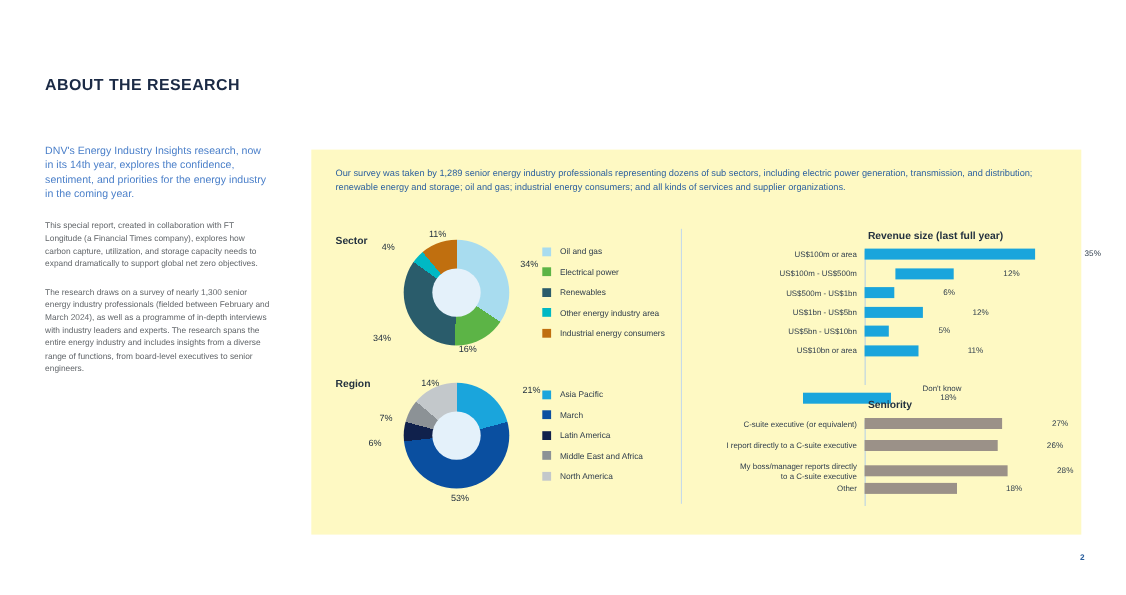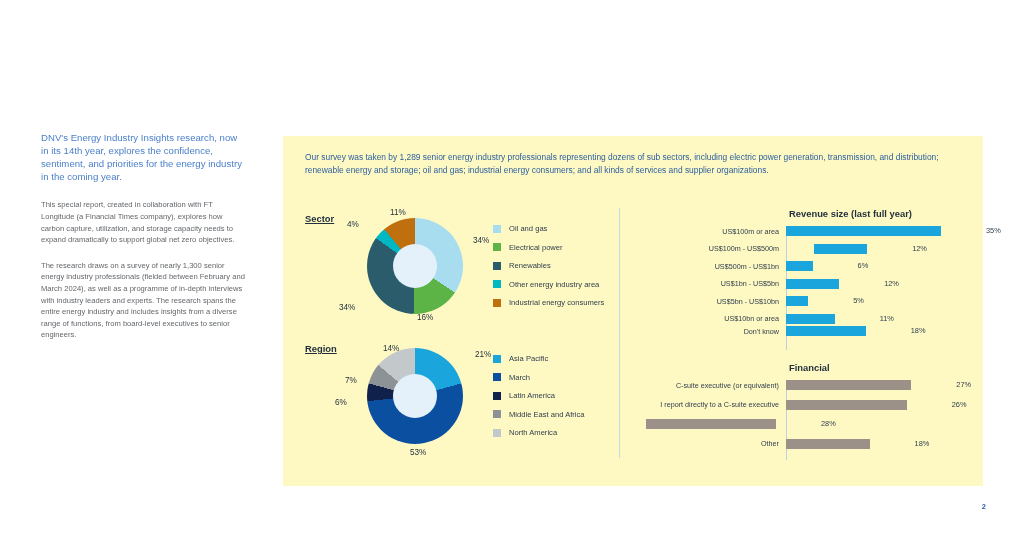--- a/index.html
+++ b/index.html
@@ -42,21 +42,21 @@
   }
 
   .divider{
     position:absolute;left:336px;top:72px;
     width:1px;height:250px;background:#c6dbe9;
   }
 
   
   .donut-block{position:absolute;}
   .donut-title{
-    position:absolute;font-size:9.4px;color:#23313f;font-weight:600;text-decoration:underline;
+    position:absolute;font-size:9.4px;color:#23313f;font-weight:600;
   }
   .donut-wrap{position:absolute;width:96px;height:96px;}
   .donut{width:96px;height:96px;border-radius:50%;}
   .donut-hole{
     position:absolute;left:26px;top:26px;width:44px;height:44px;
     border-radius:50%;background:#e4f1fa;
   }
   .dlabel{
     position:absolute;font-size:8.2px;color:#23313f;white-space:nowrap;
   }
@@ -87,20 +87,21 @@
   .page-num{
     position:absolute;right:38px;bottom:30px;
     font-size:7.5px;color:#2a5f9e;font-weight:600;
   }
 </style>
 </head>
 <body>
 
 <div class="page">
 
+  <div class="page-title">ABOUT THE RESEARCH</div>
 
   <div class="left-col">
     <p class="lead-text">DNV's Energy Industry Insights research, now in its 14th year, explores the confidence, sentiment, and priorities for the energy industry in the coming year.</p>
     <p class="body-text">This special report, created in collaboration with FT Longitude (a Financial Times company), explores how carbon capture, utilization, and storage capacity needs to expand dramatically to support global net zero objectives.</p>
     <p class="body-text">The research draws on a survey of nearly 1,300 senior energy industry professionals (fielded between February and March 2024), as well as a programme of in-depth interviews with industry leaders and experts. The research spans the entire energy industry and includes insights from a diverse range of functions, from board-level executives to senior engineers.</p>
   </div>
 
   <div class="panel">
 
     <div class="panel-intro">Our survey was taken by 1,289 senior energy industry professionals representing dozens of sub sectors, including electric power generation, transmission, and distribution; renewable energy and storage; oil and gas; industrial energy consumers; and all kinds of services and supplier organizations.</div>
@@ -218,49 +219,51 @@
               <div class="bar-val" style="position: absolute; left: 28.1429px; top: 0px;">5%</div>
             </div>
           </div>
           <div class="bar-row" style="top: 105.5px; width: 330px;">
             <div class="bar-cat" style="width: 140px;">US$10bn or area</div>
             <div class="bar-track" style="width: 155px;">
               <div class="bar-fill" style="width: 48.7143px; background: rgb(26, 165, 220);"></div>
               <div class="bar-val" style="position: absolute; left: 54.7143px; top: 0px;">11%</div>
             </div>
           </div>
-          <div class="bar-row" style="top: 118px; width: 330px;">
+          <div class="bar-row" style="top: 140px; width: 330px; flex-direction: column;">
             <div class="bar-cat" style="width: 140px;">Don't know</div>
             <div class="bar-track" style="width: 155px;">
               <div class="bar-fill" style="width: 79.7143px; background: rgb(26, 165, 220);"></div>
               <div class="bar-val" style="position: absolute; left: 85.7143px; top: 0px;">18%</div>
             </div>
           </div>
         </div>
     </div>
 
     <div class="bar-block" style="left:356px;top:226px;width:330px;height:100px;">
-      <div class="bar-title" style="left:150px;top:0;">Financial</div>
+      <div class="bar-title" style="left:150px;top:0;">Seniority</div>
       <div class="axis-line" id="seniority-axis" style="left:147px;top:20px;height:78px;"></div>
       <div id="seniority-rows">
           <div class="bar-row" style="top: 18px; width: 330px;">
             <div class="bar-cat" style="width: 140px;">C-suite executive (or equivalent)</div>
             <div class="bar-track" style="width: 130px;">
               <div class="bar-fill" style="width: 125.357px; background: rgb(155, 145, 136);"></div>
               <div class="bar-val" style="position: absolute; left: 131.357px; top: 0px;">27%</div>
             </div>
           </div>
           <div class="bar-row" style="top: 37.5px; width: 330px;">
             <div class="bar-cat" style="width: 140px;">I report directly to a C-suite executive</div>
             <div class="bar-track" style="width: 130px;">
               <div class="bar-fill" style="width: 120.714px; background: rgb(155, 145, 136);"></div>
               <div class="bar-val" style="position: absolute; left: 126.714px; top: 0px;">26%</div>
             </div>
           </div>
           <div class="bar-row" style="top: 57px; width: 330px;">
+            <div class="bar-cat" style="width: 140px;">My boss/manager reports directly
+to a C-suite executive</div>
             <div class="bar-track" style="width: 130px;">
               <div class="bar-fill" style="width: 130px; background: rgb(155, 145, 136);"></div>
               <div class="bar-val" style="position: absolute; left: 136px; top: 0px;">28%</div>
             </div>
           </div>
           <div class="bar-row" style="top: 76.5px; width: 330px;">
             <div class="bar-cat" style="width: 140px;">Other</div>
             <div class="bar-track" style="width: 130px;">
               <div class="bar-fill" style="width: 83.5714px; background: rgb(155, 145, 136);"></div>
               <div class="bar-val" style="position: absolute; left: 89.5714px; top: 0px;">18%</div>

